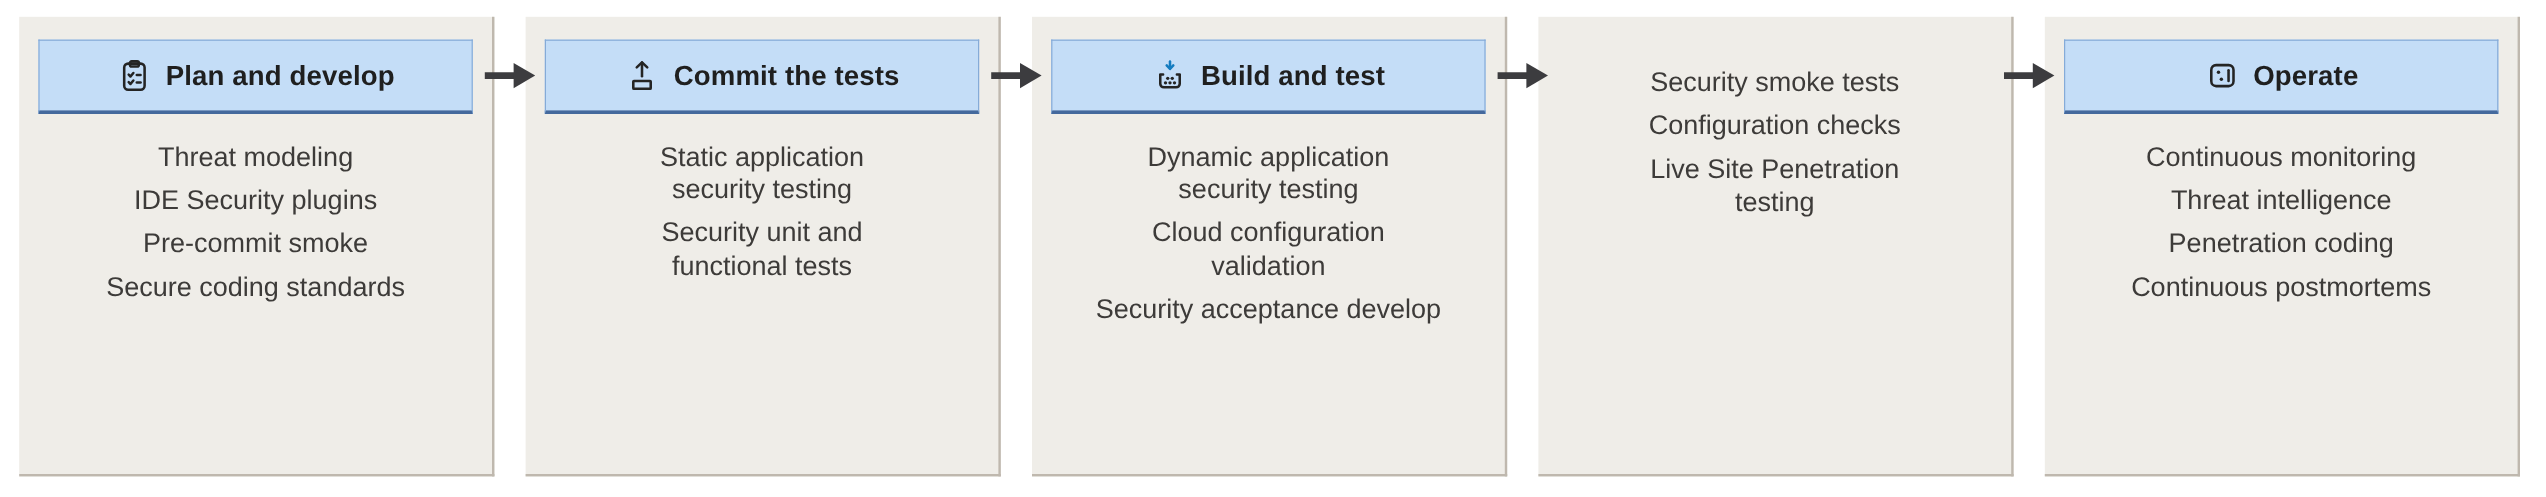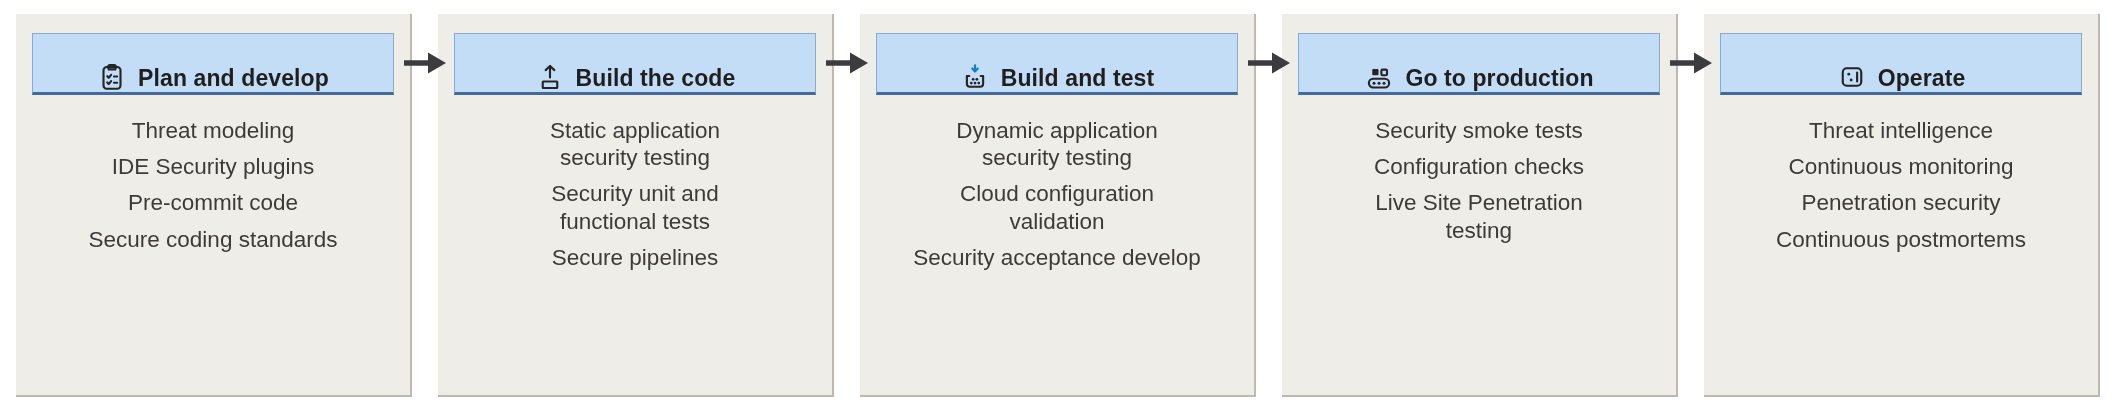--- a/index.html
+++ b/index.html
@@ -22,21 +22,21 @@
     width:396px;height:383px;flex:none;background:var(--card-bg);
     box-sizing:border-box;padding:19px 16px 0;
     border-right:2px solid var(--card-edge);
     border-bottom:2px solid var(--card-edge);
   }
   .stage-header{
     height:62px;background:var(--header-fill);
     border:1px solid var(--header-border);
     border-bottom:3px solid var(--header-border-bottom);
     box-sizing:border-box;
-    display:flex;align-items:flex-end;justify-content:center;gap:11px;
+    display:flex;align-items:center;justify-content:center;gap:11px;
     cursor:pointer;
   }
   .stage-title{font-size:23px;font-weight:bold;color:var(--title-text);letter-spacing:.1px;}
   .icon{display:flex;align-items:center;}
   .icon svg{display:block;}
   .stage-items{list-style:none;margin:22px 0 0;padding:0;text-align:center;}
   .stage-items li{
     font-size:22.5px;color:var(--body-text);line-height:1.21;
     white-space:pre-line;margin:0 0 9px;
   }
@@ -58,49 +58,48 @@
           <line x1="13.6" y1="11.6" x2="16.1" y2="11.6"></line>
           <path d="M8.2 16.4 l1.2 1.2 1.9-2.3"></path>
           <line x1="13.6" y1="16.6" x2="16.1" y2="16.6"></line>
         </svg>
       </span>
       <span class="stage-title">Plan and develop</span>
     </div>
     <ul class="stage-items">
       <li>Threat modeling</li>
       <li>IDE Security plugins</li>
-      <li>Pre-commit code</li>
+      <li>Pre-commit smoke</li>
       <li>Secure coding standards</li>
     </ul>
   </section>
 
   <div class="arrow-gap">
     <svg width="44" height="26" viewBox="0 0 44 26">
       <line x1="1" y1="13" x2="27" y2="13" stroke="#3c3c3f" stroke-width="5.5"></line>
       <polygon points="25,2.5 43,13 25,23.5" fill="#3c3c3f"></polygon>
     </svg>
   </div>
 
   <section class="card">
     <div class="stage-header">
       <span class="icon">
         <svg width="30" height="30" viewBox="0 0 24 24" fill="none" stroke="#242424" stroke-width="1.7" stroke-linecap="round" stroke-linejoin="round">
           <path d="M12 3.2 v9.2"></path>
           <path d="M8.5 6.5 L12 3.2 l3.5 3.3"></path>
           <rect x="6.2" y="15.6" width="11.6" height="5.2" rx="0.4"></rect>
         </svg>
       </span>
-      <span class="stage-title">Build the code</span>
+      <span class="stage-title">Commit the tests</span>
     </div>
     <ul class="stage-items">
       <li>Static application
 security testing</li>
       <li>Security unit and
 functional tests</li>
-      <li>Secure pipelines</li>
     </ul>
   </section>
 
   <div class="arrow-gap">
     <svg width="44" height="26" viewBox="0 0 44 26">
       <line x1="1" y1="13" x2="27" y2="13" stroke="#3c3c3f" stroke-width="5.5"></line>
       <polygon points="25,2.5 43,13 25,23.5" fill="#3c3c3f"></polygon>
     </svg>
   </div>
 
@@ -132,33 +131,20 @@
   </section>
 
   <div class="arrow-gap">
     <svg width="44" height="26" viewBox="0 0 44 26">
       <line x1="1" y1="13" x2="27" y2="13" stroke="#3c3c3f" stroke-width="5.5"></line>
       <polygon points="25,2.5 43,13 25,23.5" fill="#3c3c3f"></polygon>
     </svg>
   </div>
 
   <section class="card">
-    <div class="stage-header">
-      <span class="icon">
-        <svg width="30" height="30" viewBox="0 0 24 24" fill="none" stroke="#242424" stroke-width="1.7" stroke-linecap="round" stroke-linejoin="round">
-          <rect x="3.9" y="13.4" width="16.2" height="7" rx="3.5"></rect>
-          <circle cx="8" cy="16.9" r="1.2" fill="#242424" stroke="none"></circle>
-          <circle cx="12" cy="16.9" r="1.2" fill="#242424" stroke="none"></circle>
-          <circle cx="16" cy="16.9" r="1.2" fill="#242424" stroke="none"></circle>
-          <rect x="6.6" y="5.5" width="5" height="5" rx="0.8" fill="#242424" stroke="none"></rect>
-          <rect x="13.9" y="6.1" width="4.5" height="4.5" rx="1"></rect>
-        </svg>
-      </span>
-      <span class="stage-title">Go to production</span>
-    </div>
     <ul class="stage-items">
       <li>Security smoke tests</li>
       <li>Configuration checks</li>
       <li>Live Site Penetration
 testing</li>
     </ul>
   </section>
 
   <div class="arrow-gap">
     <svg width="44" height="26" viewBox="0 0 44 26">
@@ -173,20 +159,20 @@
         <svg width="30" height="30" viewBox="0 0 24 24" fill="none" stroke="#242424" stroke-width="1.7" stroke-linecap="round" stroke-linejoin="round">
           <rect x="4.6" y="5" width="14.8" height="14" rx="3.2"></rect>
           <line x1="16.1" y1="8.4" x2="16.1" y2="15.6"></line>
           <circle cx="9.4" cy="9.7" r="1.15" fill="#242424" stroke="none"></circle>
           <circle cx="11.3" cy="14.4" r="1.15" fill="#242424" stroke="none"></circle>
         </svg>
       </span>
       <span class="stage-title">Operate</span>
     </div>
     <ul class="stage-items">
+      <li>Continuous monitoring</li>
       <li>Threat intelligence</li>
-      <li>Continuous monitoring</li>
-      <li>Penetration security</li>
+      <li>Penetration coding</li>
       <li>Continuous postmortems</li>
     </ul>
   </section>
 
 </div>
 
 </body></html>

